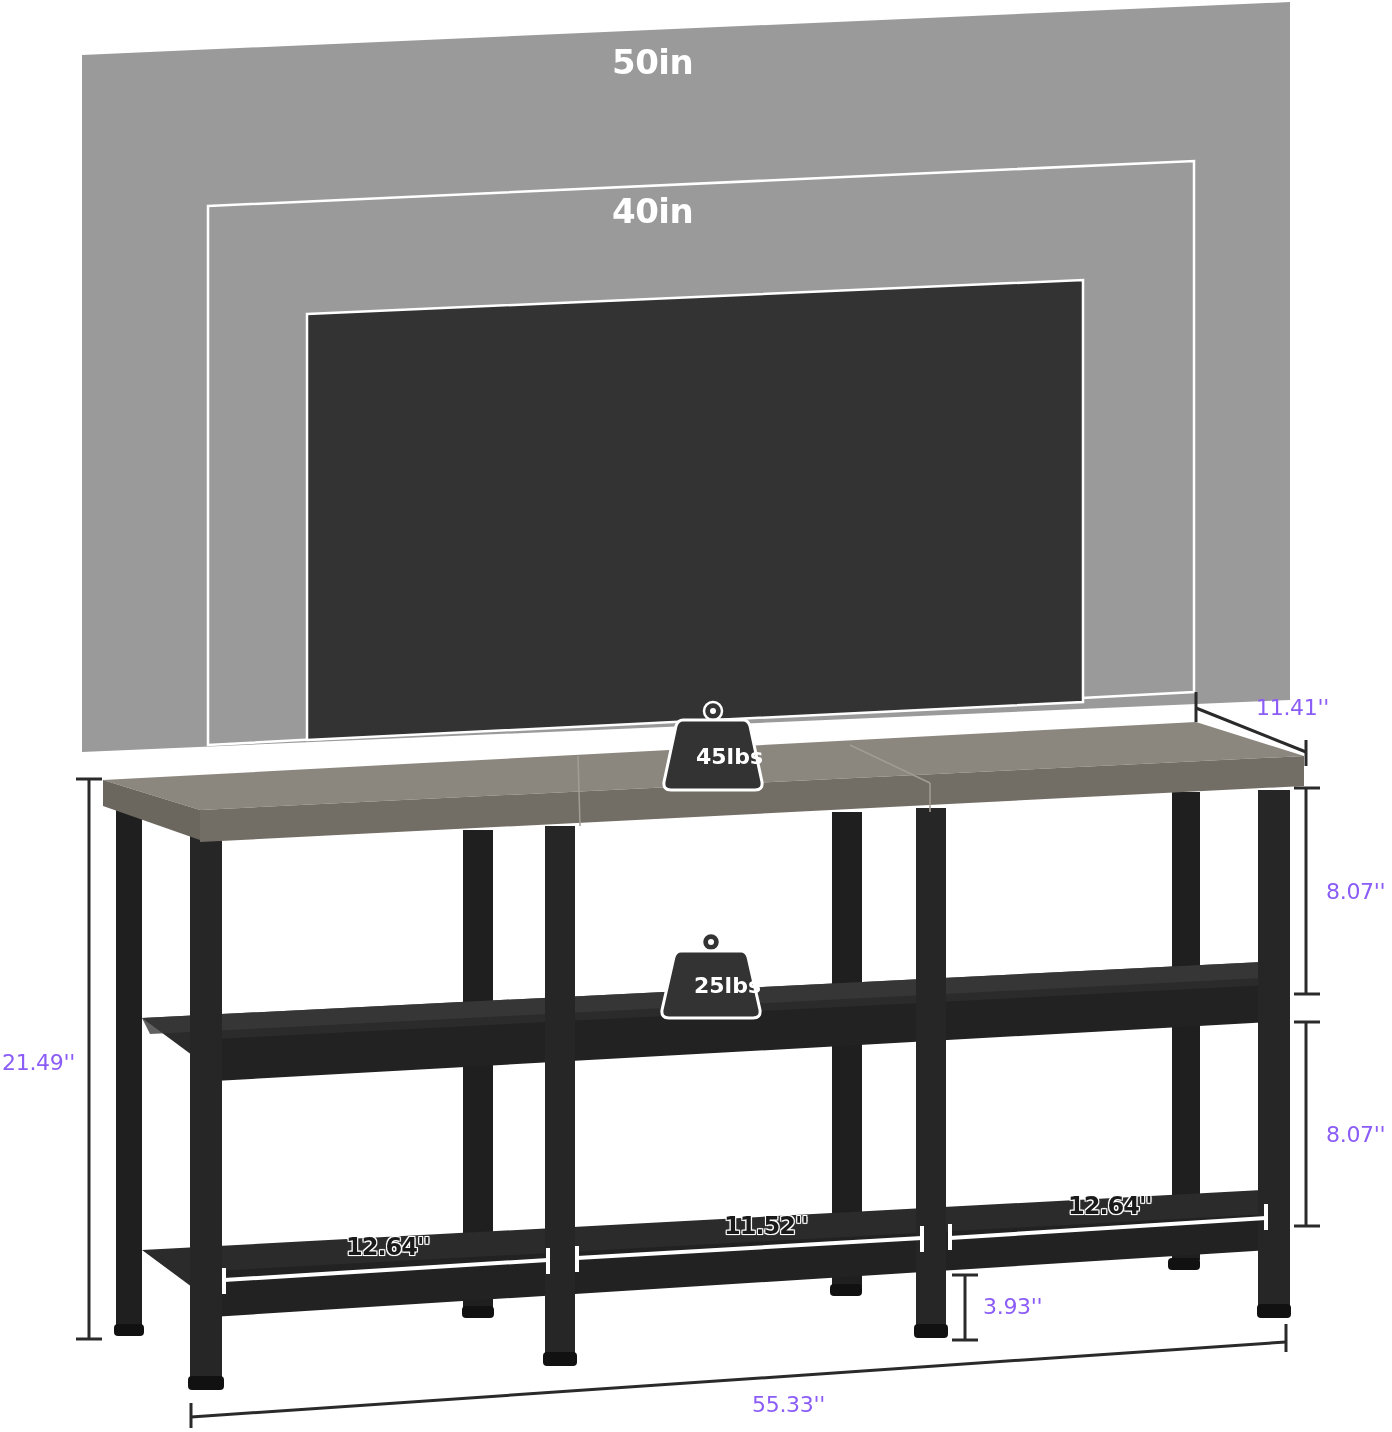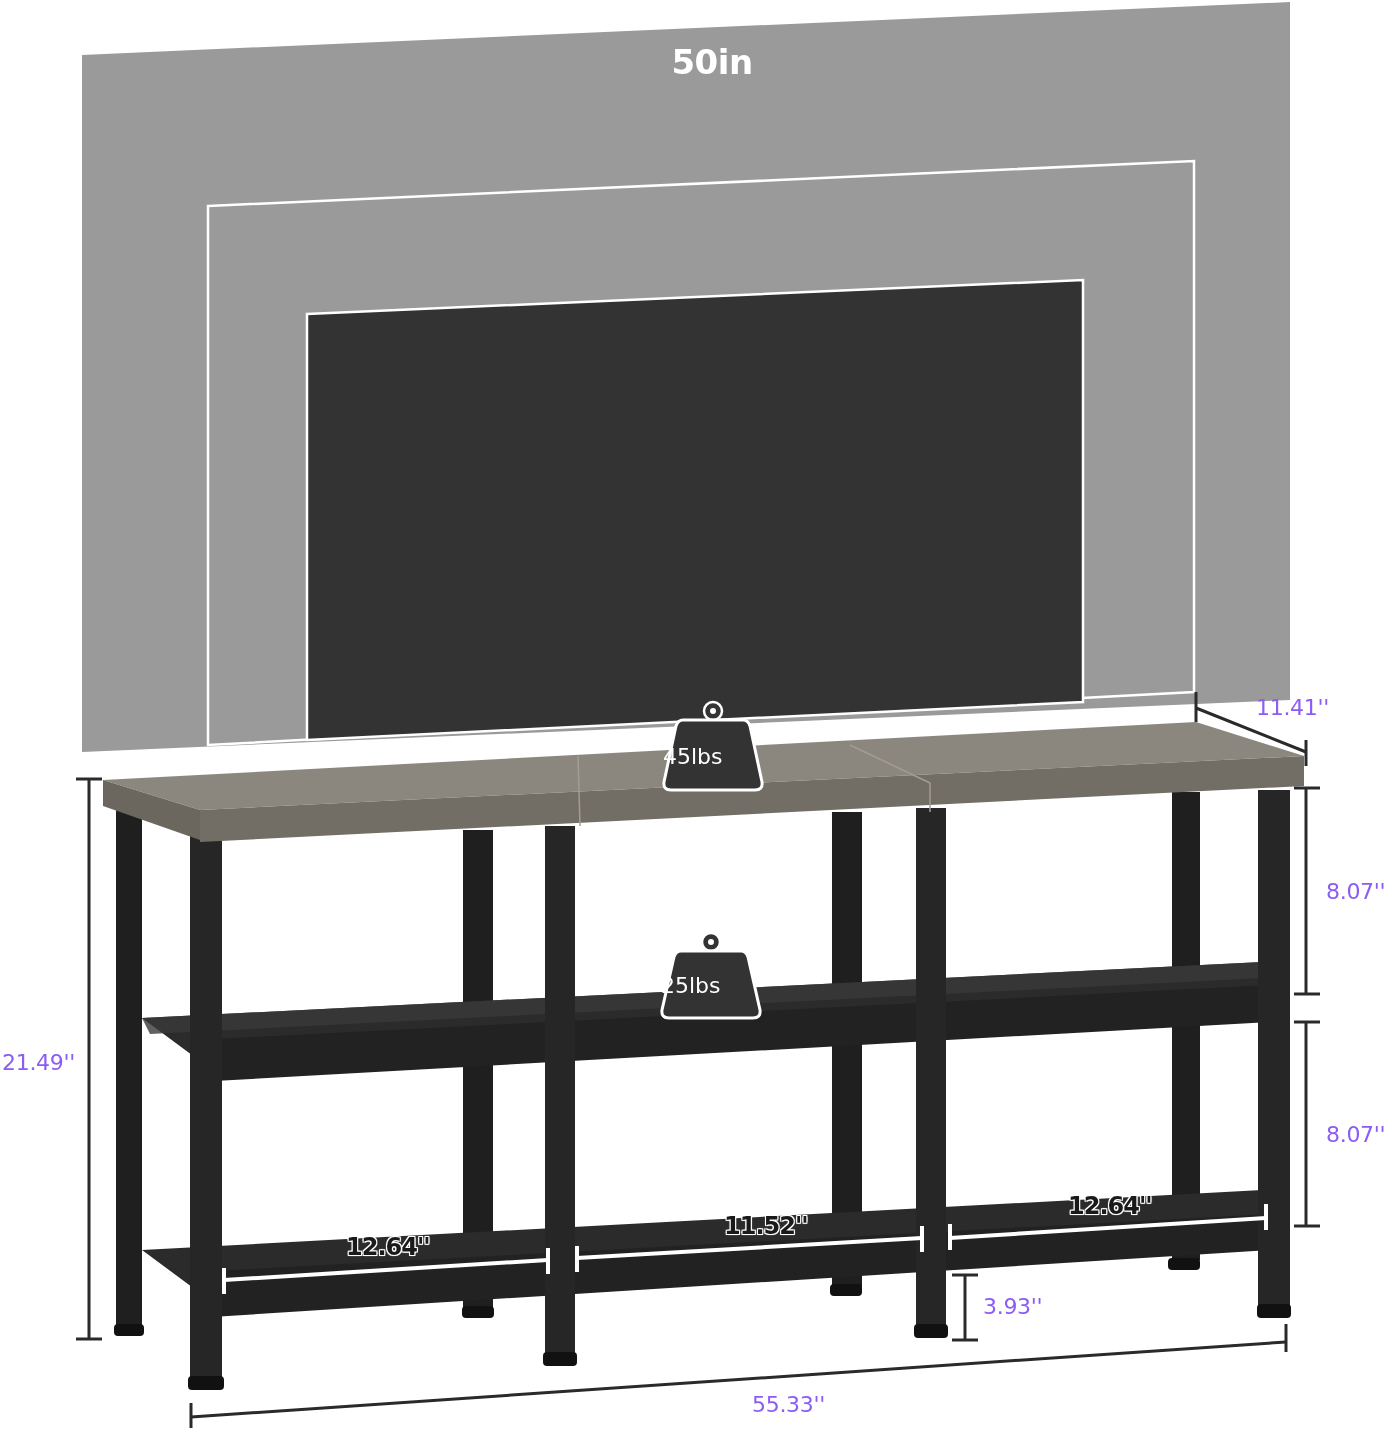--- a/index.html
+++ b/index.html
@@ -1,28 +1,28 @@
 <!DOCTYPE html>
 <html><head>
   <meta charset="utf-8">
   <style>
     html, body { margin: 0; padding: 0; background: #ffffff; }
     body { width: 1392px; height: 1432px; position: relative; overflow: hidden;
            font-family: "DejaVu Sans", "Liberation Sans", sans-serif; }
     #stage { position: absolute; left: 0; top: 0; width: 1392px; height: 1432px; }
     .tv-label { position: absolute; color: #ffffff; font-weight: bold; font-size: 34px;
-                text-align: center; width: 200px; letter-spacing: -0.5px; }
+                text-align: left; width: 200px; letter-spacing: -0.5px; }
     .dim-label { position: absolute; color: #8b5cf6; font-size: 22px; letter-spacing: -0.3px;
                  white-space: nowrap; }
     .shelf-label { position: absolute; color: #1a1a1a; font-size: 24px; font-weight: bold;
                    white-space: nowrap; letter-spacing: -1px;
                    text-shadow: 0 0 2px #fff, 0 0 2px #fff, 1px 1px 0 #fff, -1px -1px 0 #fff,
                                 1px -1px 0 #fff, -1px 1px 0 #fff; }
-    .weight-label { position: absolute; color: #ffffff; font-weight: normal; font-size: 22px;
-                    text-align: left; width: 100px; }
+    .weight-label { position: absolute; color: #ffffff; font-weight: bold; font-size: 22px;
+                    text-align: right; width: 100px; }
   </style>
 </head>
 <body>
 
 <div id="stage">
 
   <svg width="1392" height="1432" viewBox="0 0 1392 1432" style="position:absolute;left:0;top:0">
 
     <g>
       <polygon points="82,55 1290,2 1290,700 82,752" fill="#9a9a9a"></polygon>
@@ -131,20 +131,21 @@
       <line x1="577" y1="1258" x2="922" y2="1238"></line>
       <line x1="577" y1="1246" x2="577" y2="1272"></line>
       <line x1="922" y1="1226" x2="922" y2="1252"></line>
       <line x1="950" y1="1238" x2="1266" y2="1218"></line>
       <line x1="950" y1="1224" x2="950" y2="1250"></line>
       <line x1="1266" y1="1204" x2="1266" y2="1230"></line>
     </g>
   </svg>
 
   <div class="tv-label" style="left:612px;top:42px">50in</div>
+  <div class="tv-label" style="left:612px;top:191px">40in</div>
 
   <div class="weight-label" style="left:663px;top:744px">45lbs</div>
   <div class="weight-label" style="left:661px;top:973px">25lbs</div>
 
   <div class="dim-label" style="left:1256px;top:695px">11.41''</div>
   <div class="dim-label" style="left:2px;top:1050px">21.49''</div>
   <div class="dim-label" style="left:1326px;top:879px">8.07''</div>
   <div class="dim-label" style="left:1326px;top:1122px">8.07''</div>
   <div class="dim-label" style="left:983px;top:1294px">3.93''</div>
   <div class="dim-label" style="left:752px;top:1392px">55.33''</div>

